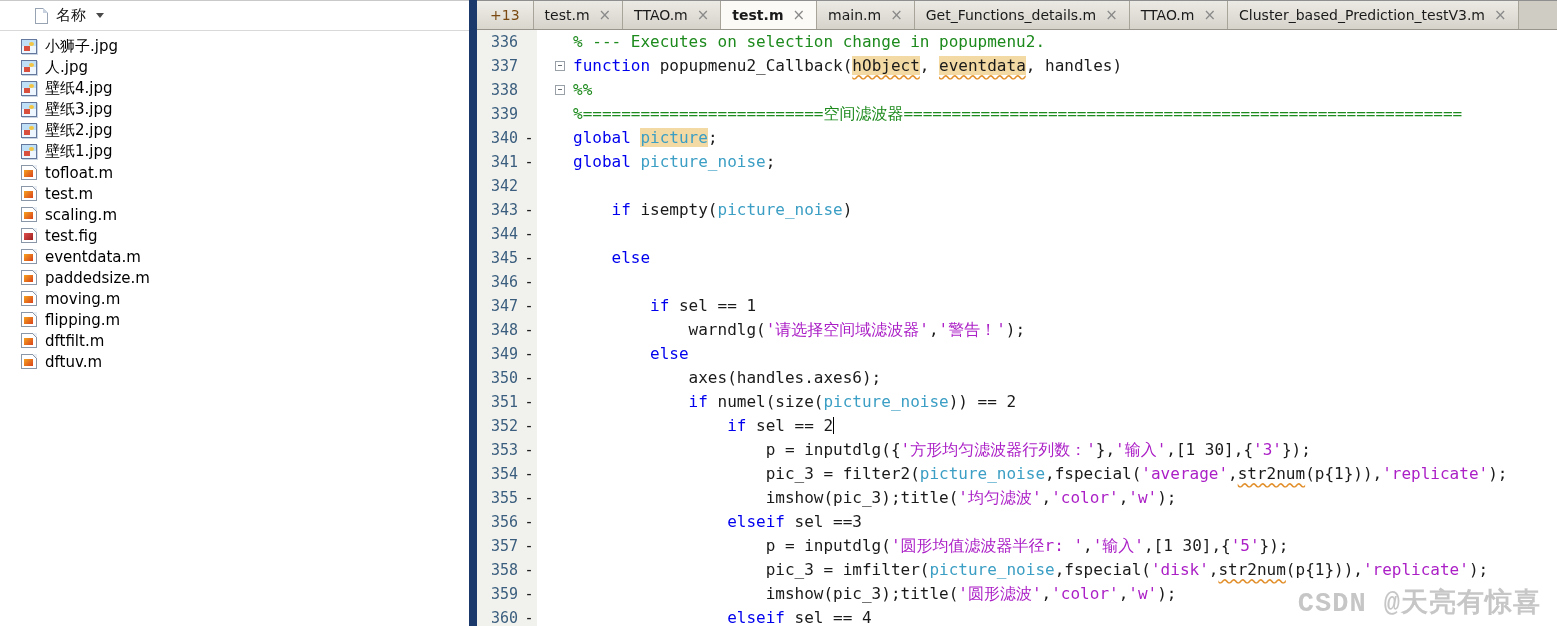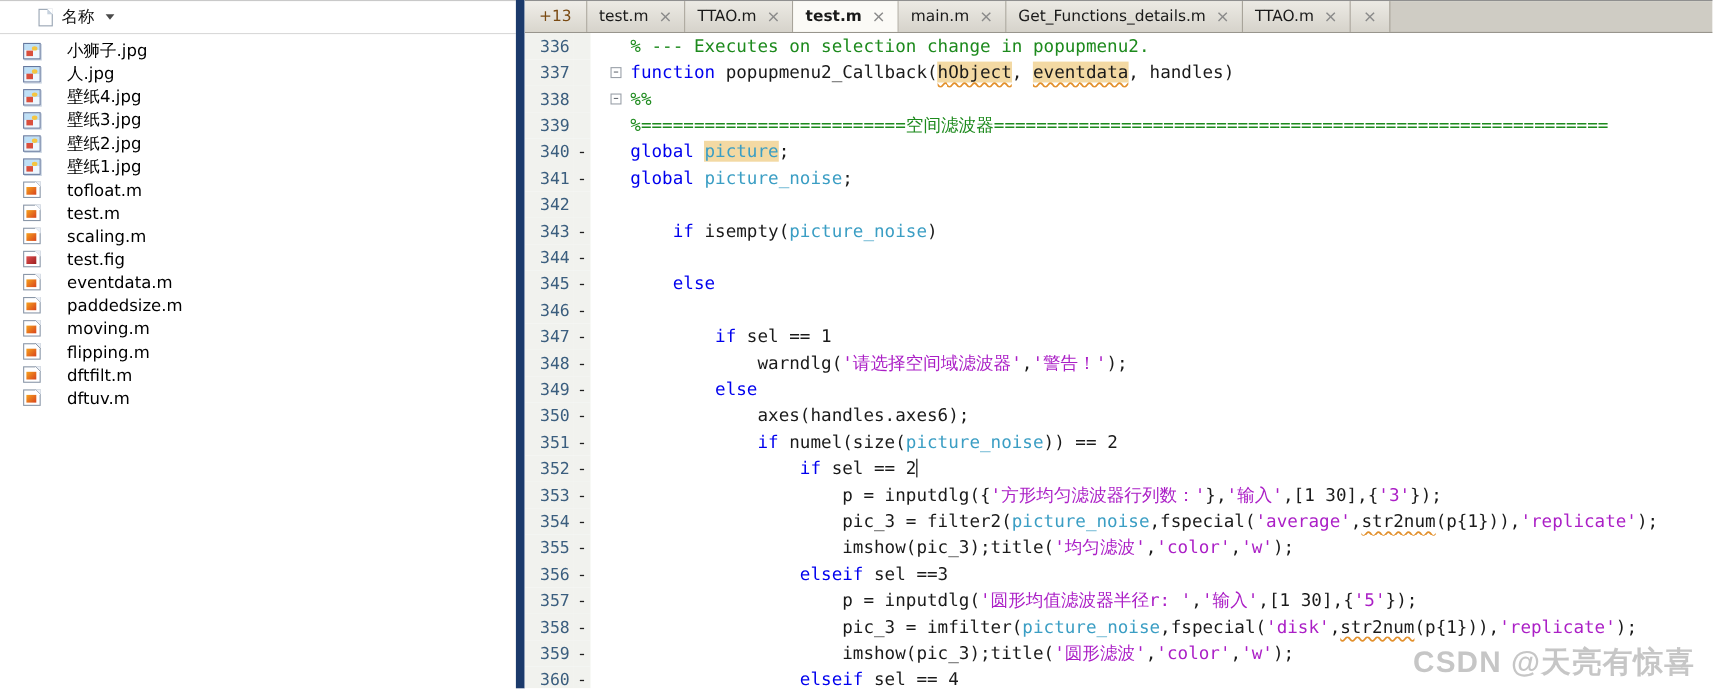--- a/index.html
+++ b/index.html
@@ -9,21 +9,21 @@
 
   
   .file-panel{flex:0 0 469px;width:469px;background:#fff;overflow:hidden;border-top:1px solid #c9c9c9}
   .panel-header{height:30px;display:flex;align-items:center;gap:8px;padding-left:35px;border-bottom:1px solid #d9d9d9}
   .page-icon{width:13px;height:16px;background:#fff;border:1px solid #97a3b2;position:relative;flex:0 0 13px}
   .page-icon::before{content:"";position:absolute;top:-1px;right:-1px;width:5px;height:5px;
     background:linear-gradient(225deg,#fff 45%,#c7d2de 50%)}
   .hdr-label{font-size:15px;color:#141414}
   .hdr-caret{width:0;height:0;border-left:4px solid transparent;border-right:4px solid transparent;border-top:5px solid #4a4a4a;margin-left:2px}
   .file-list{list-style:none;padding-top:5px}
-  .file-row{display:flex;align-items:center;gap:24px;height:21px;padding-left:21px;font-size:15px;color:#000;white-space:nowrap}
+  .file-row{display:flex;align-items:center;gap:8px;height:21px;padding-left:21px;font-size:15px;color:#000;white-space:nowrap}
   .ficon{width:16px;height:15px;position:relative;flex:0 0 16px}
   .ficon.jpg{border:1px solid #64789e;background:linear-gradient(#bfe0f7 45%,#eef7ff 45%);box-shadow:1px 1px 0 #c9d4e2}
   .ficon.jpg::after{content:"";position:absolute;left:2px;bottom:2px;width:6px;height:5px;background:#d94f3d}
   .ficon.jpg::before{content:"";position:absolute;right:2px;top:2px;width:5px;height:4px;background:#f4c542;border-radius:50%}
   .ficon.m,.ficon.fig{border:1px solid #8a97a8;background:#fff}
   .ficon.m::before,.ficon.fig::before{content:"";position:absolute;top:-1px;right:-1px;width:5px;height:5px;
     background:linear-gradient(225deg,#e9eef5 45%,#8a97a8 50%,#fff 55%)}
   .ficon.m::after{content:"";position:absolute;left:2px;bottom:2px;width:9px;height:7px;
     background:linear-gradient(135deg,#f6a21e,#d8431c)}
   .ficon.fig::after{content:"";position:absolute;left:2px;bottom:2px;width:9px;height:7px;
@@ -55,21 +55,21 @@
   .tk-string{color:var(--string,#ab1fc6)}
   .tk-global{color:var(--global-var,#3b9ec4)}
   .tk-plain{color:#1a1a1a}
   .tk-hl{background:var(--highlight-bg,#f3d9a3);color:#1a1a1a;
     text-decoration-line:underline;text-decoration-style:wavy;text-decoration-color:#e2902c;text-underline-offset:3px}
   .tk-global-hl{background:var(--highlight-bg,#f3d9a3);color:var(--global-var,#3b9ec4)}
   .tk-warn{color:#1a1a1a;text-decoration-line:underline;text-decoration-style:wavy;text-decoration-color:#e2902c;text-underline-offset:3px}
   .caret-bar{display:inline-block;width:1px;height:17px;background:#000;vertical-align:-3px}
 
   .watermark{position:absolute;right:16px;bottom:6px;font-size:27px;font-weight:bold;letter-spacing:1px;
-    color:#bdbdbd;opacity:.85;pointer-events:none;font-family:Liberation Sans, sans-serif}
+    color:#bdbdbd;opacity:.85;pointer-events:none;font-family:Liberation Mono, monospace}
 </style>
 </head>
 <body>
 
 <div class="screen">
 
   <aside class="file-panel">
     <div class="panel-header">
       <span class="page-icon"></span>
       <span class="hdr-label">名称</span>
@@ -166,20 +166,21 @@
         </div>
         <div class="tab">
           <span class="tab-label">Get_Functions_details.m</span>
           <span class="tab-close">×</span>
         </div>
         <div class="tab">
           <span class="tab-label">TTAO.m</span>
           <span class="tab-close">×</span>
         </div>
         <div class="tab">
+          <span class="tab-label">Cluster_based_Prediction_testV3.m</span>
           <span class="tab-close">×</span>
         </div>
       </div>
     <div class="code-area" id="code-area">
         <div class="code-row">
           <span class="lnum">336</span>
           <span class="lmark"></span>
           <span class="lfold"></span>
           <span class="lcode"><span class="tk-comment">% --- Executes on selection change in popupmenu2.</span></span>
         </div>

